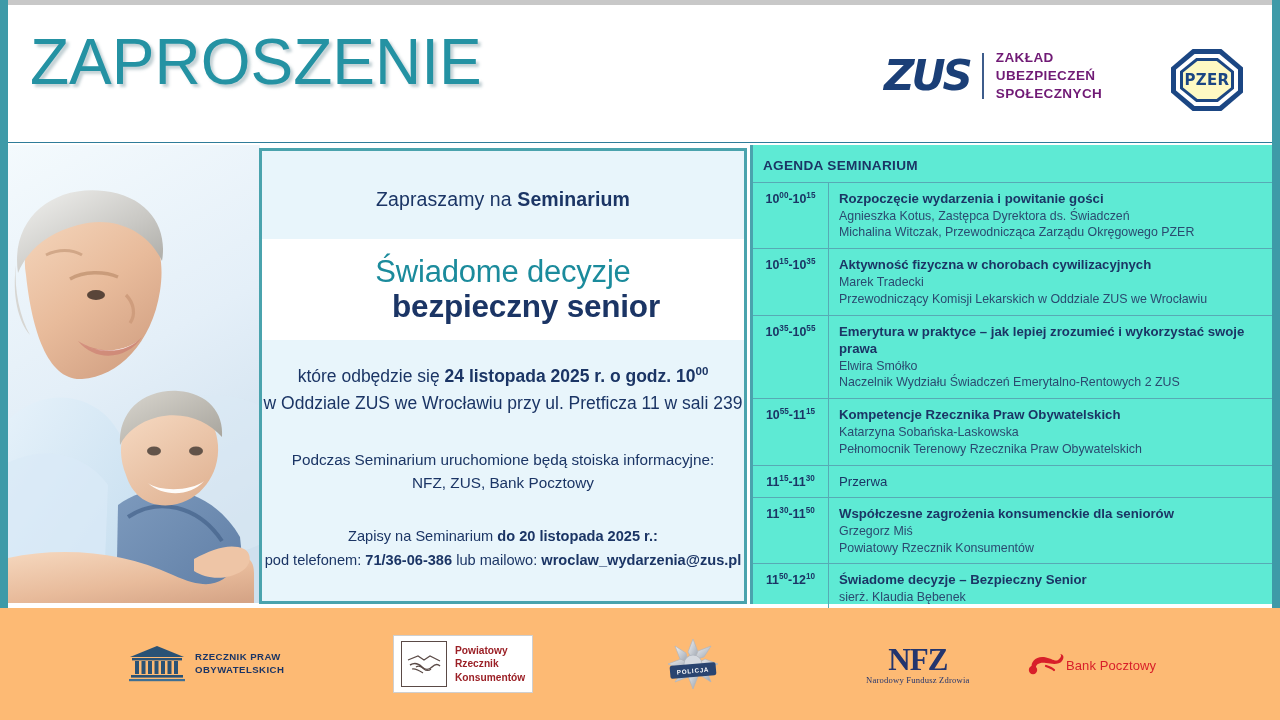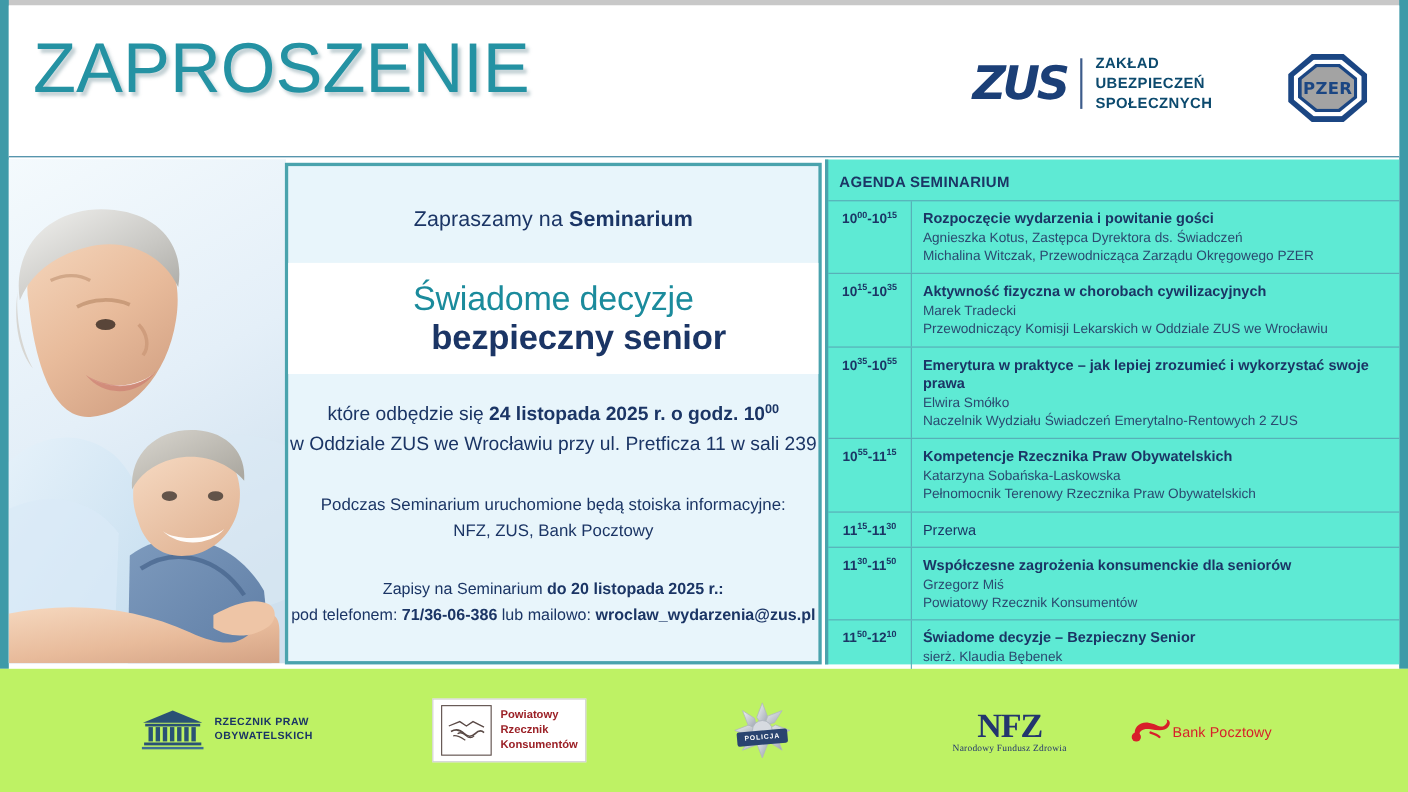--- a/index.html
+++ b/index.html
@@ -82,21 +82,21 @@
   .zus-divider {
     width: 2px;
     height: 46px;
     background: #1b3f77;
     opacity: .85;
   }
   .zus-words {
     font-size: 13.5px;
     font-weight: 700;
     line-height: 1.32;
-    color: #0c4a6e;
+    color: #701a75;
     letter-spacing: .4px;
     white-space: nowrap;
   }
 
   
   .pzer-block {
     position: absolute;
     left: 1163px;
     top: 44px;
     width: 72px;
@@ -116,21 +116,21 @@
   }
   .pzer-oct-ring {
     position: absolute;
     inset: 9px;
     background: #1b4683;
     clip-path: polygon(30% 0%, 70% 0%, 100% 30%, 100% 70%, 70% 100%, 30% 100%, 0% 70%, 0% 30%);
   }
   .pzer-oct-face {
     position: absolute;
     inset: 12px;
-    background: #a3a3a3;
+    background: #fef9c3;
     clip-path: polygon(30% 0%, 70% 0%, 100% 30%, 100% 70%, 70% 100%, 30% 100%, 0% 70%, 0% 30%);
     display: flex;
     align-items: center;
     justify-content: center;
   }
   .pzer-text {
     font-size: 15px;
     font-weight: 700;
     color: #1b4683;
     letter-spacing: .3px;
@@ -290,21 +290,21 @@
     line-height: 1.36;
   }
 
   
   .footer {
     position: absolute;
     left: 0;
     top: 608px;
     width: 1280px;
     height: 112px;
-    background: #bef264;
+    background: #fdba74;
   }
   .logo {
     position: absolute;
     top: 0;
     height: 112px;
     display: flex;
     align-items: center;
   }
 
   

